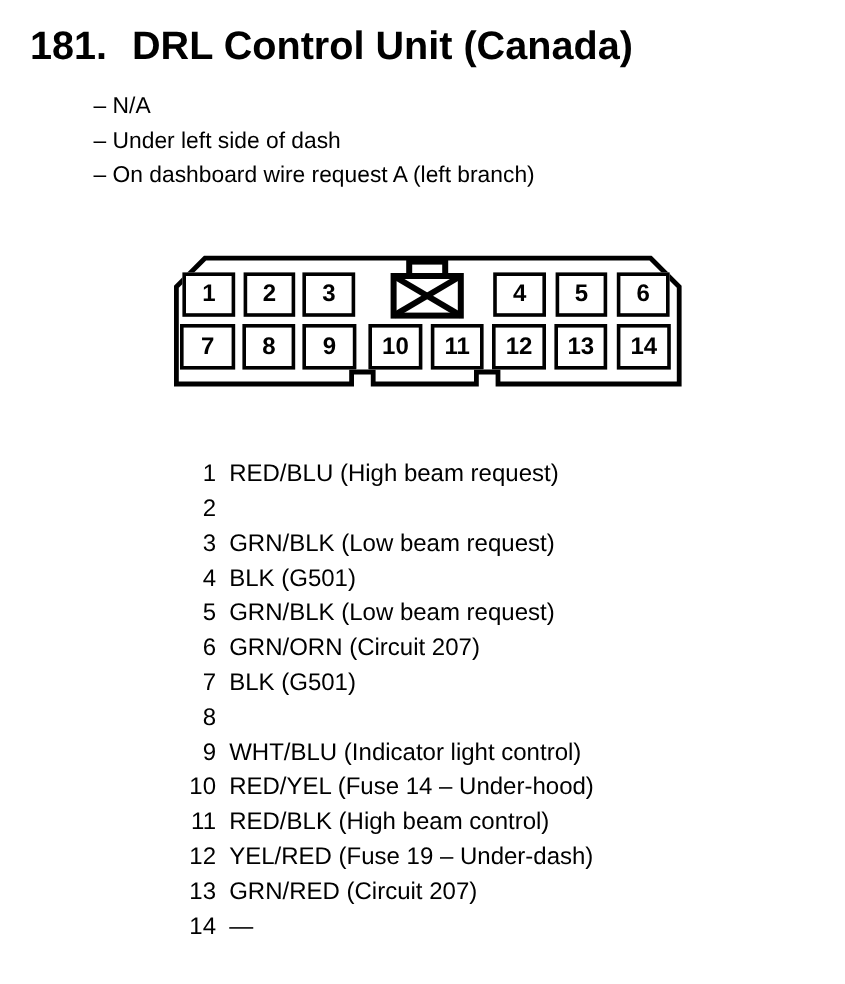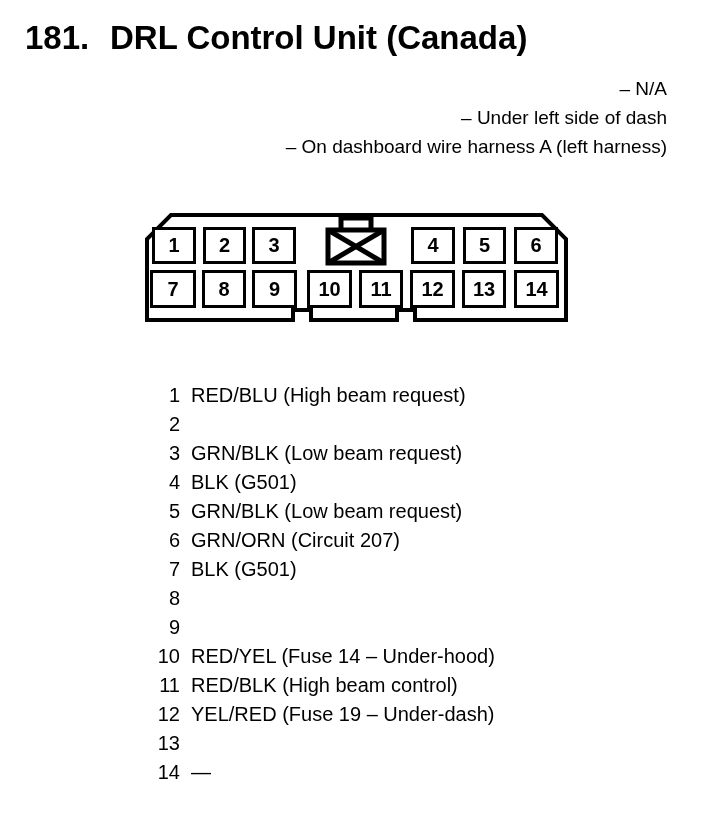--- a/index.html
+++ b/index.html
@@ -26,21 +26,20 @@
     white-space: nowrap;
   }
   .title-index {
     width: 85px;
     flex: 0 0 85px;
   }
   .notes {
     margin: 16px 0 0 53px;
     font-size: 19px;
     line-height: 29px;
-    text-align: right;
   }
   .connector {
     position: relative;
     width: 424px;
     height: 110px;
     margin: 52px 0 0 120px;
   }
   .connector svg.outline {
     position: absolute;
     left: 0; top: 0;
@@ -82,21 +81,21 @@
 <div class="page">
 
   <div class="title-row">
     <span class="title-index">181.</span>
     <span class="title-text">DRL Control Unit (Canada)</span>
   </div>
 
   <div class="notes">
     <div class="note">– N/A</div>
     <div class="note">– Under left side of dash</div>
-    <div class="note">– On dashboard wire harness A (left harness)</div>
+    <div class="note">– On dashboard wire request A (left branch)</div>
   </div>
 
   <div class="connector">
     <svg class="outline" viewBox="0 0 424 110">
       <polygon points="26,2 397,2 421,26 421,107 270,107 270,97 252,97 252,107 166,107 166,97 148,97 148,107 2,107 2,26" fill="#ffffff" stroke="#000000" stroke-width="4"></polygon>
       <g>
         <rect x="196" y="5" width="30" height="14" fill="#ffffff" stroke="#000000" stroke-width="5"></rect>
         <rect x="183" y="17" width="56" height="33" fill="#ffffff" stroke="#000000" stroke-width="5"></rect>
         <line x1="183" y1="17" x2="239" y2="50" stroke="#000000" stroke-width="5"></line>
         <line x1="183" y1="50" x2="239" y2="17" stroke="#000000" stroke-width="5"></line>
@@ -146,35 +145,37 @@
     </div>
     <div class="pin-row">
       <span class="pin-num">7</span>
       <span class="pin-desc">BLK (G501)</span>
     </div>
     <div class="pin-row">
       <span class="pin-num">8</span>
     </div>
     <div class="pin-row">
       <span class="pin-num">9</span>
+      <span class="pin-desc">WHT/BLU (Indicator light control)</span>
     </div>
     <div class="pin-row">
       <span class="pin-num">10</span>
       <span class="pin-desc">RED/YEL (Fuse 14 – Under-hood)</span>
     </div>
     <div class="pin-row">
       <span class="pin-num">11</span>
       <span class="pin-desc">RED/BLK (High beam control)</span>
     </div>
     <div class="pin-row">
       <span class="pin-num">12</span>
       <span class="pin-desc">YEL/RED (Fuse 19 – Under-dash)</span>
     </div>
     <div class="pin-row">
       <span class="pin-num">13</span>
+      <span class="pin-desc">GRN/RED (Circuit 207)</span>
     </div>
     <div class="pin-row">
       <span class="pin-num">14</span>
       <span class="pin-desc">—</span>
     </div>
   </div>
 
 </div>
 
 </body></html>

